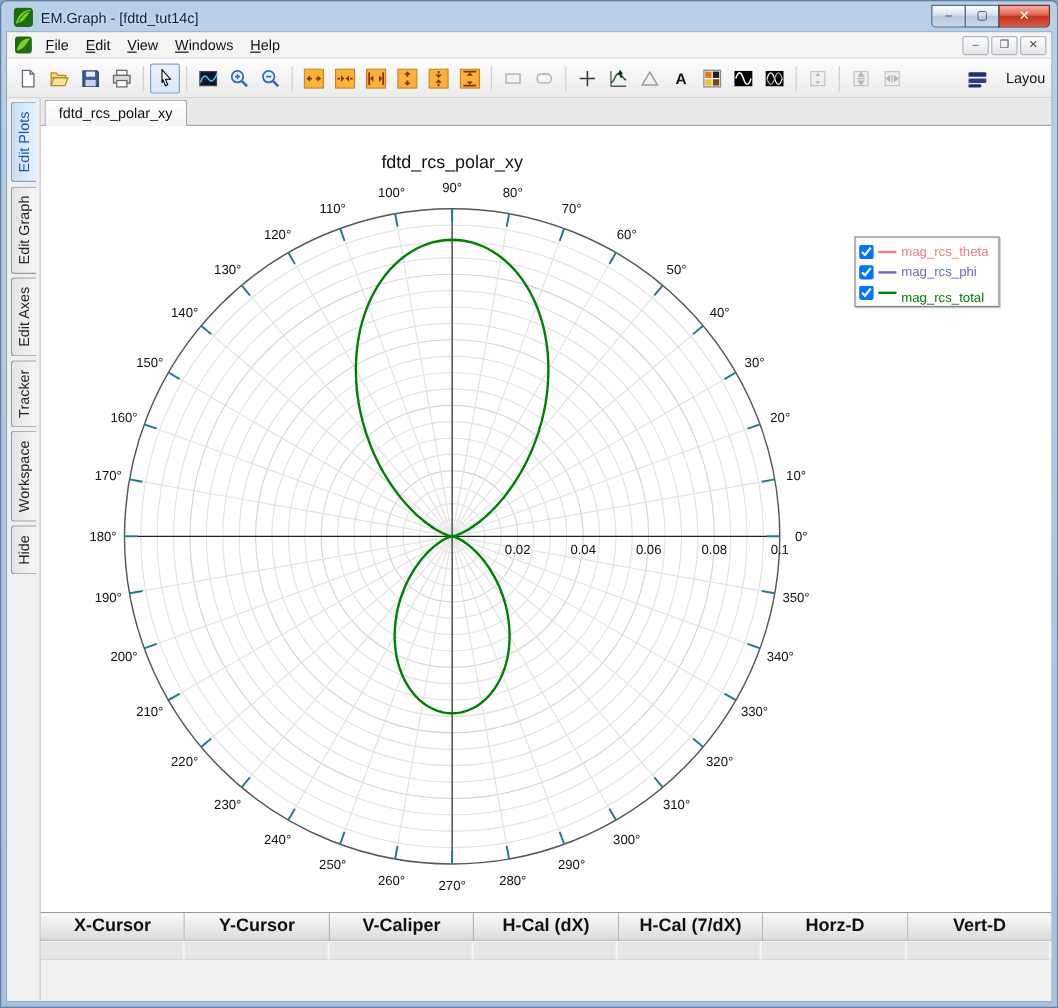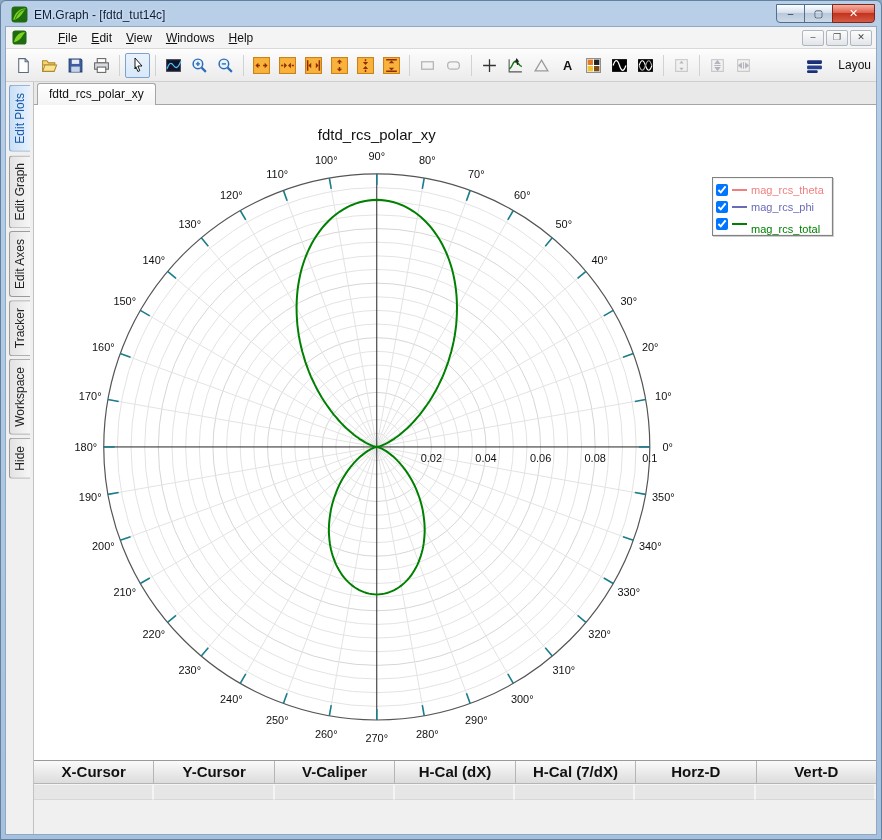--- a/index.html
+++ b/index.html
@@ -12,21 +12,21 @@
   .app-icon { width:17px; height:17px; display:inline-flex; }
   .title-text { font-size:12px; color:#0d1f38; margin-left:6px; flex:1; text-shadow:0 0 3px #eaf2fb; }
   .win-buttons { display:flex; margin-top:-3px; }
   .win-btn { width:29px; height:19px; border:1px solid #51708f; background:linear-gradient(#ffffff,#d5e0ec 45%,#b9c9db 50%,#cdd9e6); display:flex; align-items:center; justify-content:center; font-size:10px; color:#2a3a4d; margin-left:-1px; cursor:default; }
   .win-btn.first { border-radius:0 0 0 4px; }
   .win-btn.close { width:43px; background:linear-gradient(#f5b0a4,#e0614c 45%,#c03420 50%,#d55b45); color:#fff; border-color:#7e2716; border-radius:0 0 4px 0; font-size:11px; }
 
   
   .app-body { background:#f0f0f0; border:1px solid #8fa9c2; height:calc(100% - 25px); display:flex; flex-direction:column; }
 
-  .menubar { height:22px; background:#f4f4f4; border-bottom:1px solid #dadada; display:flex; align-items:center; padding:0 4px; font-size:12px; flex:none;gap:20px; }
+  .menubar { height:22px; background:#f4f4f4; border-bottom:1px solid #dadada; display:flex; align-items:center; padding:0 4px; font-size:12px; flex:none; }
   .mdi-doc-icon { width:15px; height:15px; margin:0 4px 0 2px; display:inline-flex; }
   .menu-item { display:inline-block; padding:3px 7px; color:#111; }
   .menu-item::first-letter { text-decoration:underline; }
   .mdi-controls { margin-left:auto; display:flex; gap:2px; align-items:center; }
   .mdi-btn { width:22px; height:16px; border:1px solid #aeb6bf; background:linear-gradient(#fcfcfc,#e2e5e9); font-size:9px; line-height:13px; text-align:center; color:#444; border-radius:2px; }
 
   .toolbar { height:33px; background:linear-gradient(#fdfdfd,#ebebeb); border-bottom:1px solid #cfcfcf; display:flex; align-items:center; padding:0 5px; gap:1px; flex:none; }
   .tbtn { width:25px; height:25px; display:flex; align-items:center; justify-content:center; border:1px solid transparent; border-radius:2px; flex:none; }
   .tbtn.selected { border-color:#7da2ce; background:linear-gradient(#eaf3fc,#d7e8f8); }
   .tbtn.disabled { opacity:.5; }
@@ -45,21 +45,21 @@
   .doc-tab { font-size:12px; padding:3px 11px 4px; background:linear-gradient(#ffffff,#f4f4f4); border:1px solid #a5a5a5; border-bottom:none; border-radius:3px 3px 0 0; margin-bottom:-1px; position:relative; z-index:1; color:#111; }
 
   
   .plot-area { height:655px; background:#fff; position:relative; flex:none; }
   .plot-area svg.chart { position:absolute; inset:0; }
   svg text { font-family:"Liberation Sans",sans-serif; }
   .ang-label { font-size:11px; fill:#111; }
   .rad-label { font-size:11px; fill:#111; }
   .chart-title { font-size:15px; fill:#111; }
 
-  .legend { position:absolute; left:678px; top:72px; background:#fff; border:1px solid #828282; box-shadow:1px 1px 0 #cdcdcd, inset 0 0 0 1px #f2f2f2; padding:3px 8px 3px 3px; }
+  .legend { position:absolute; left:678px; top:92px; background:#fff; border:1px solid #828282; box-shadow:1px 1px 0 #cdcdcd, inset 0 0 0 1px #f2f2f2; padding:3px 8px 3px 3px; }
   .legend-row { display:flex; align-items:center; gap:4px; height:17px; font-size:11px; white-space:nowrap; }
   .legend-row input { width:12px; height:12px; margin:0; }
   .legend-line { width:15px; height:2px; display:inline-block; }
 
   
   .status-table { flex:none; border-top:1px solid #9a9a9a; }
   .st-header { display:flex; }
   .st-hcell { flex:1; text-align:center; font-size:15px; font-weight:bold; color:#111; padding:2px 0 3px; background:linear-gradient(#fafafa,#dcdcdc); border-right:1px solid #b5b5b5; border-bottom:1px solid #b5b5b5; }
   .st-hcell:last-child { border-right:none; }
   .st-row { display:flex; height:16px; background:#f4f4f4; padding-top:1px; }

